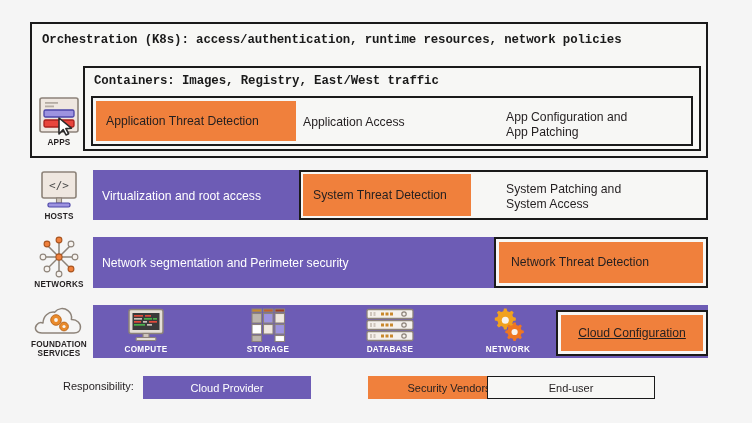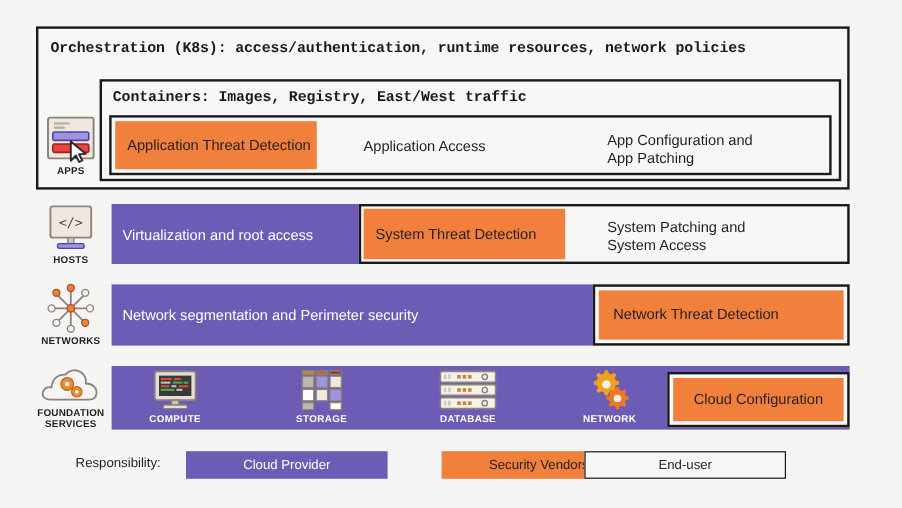--- a/index.html
+++ b/index.html
@@ -83,21 +83,21 @@
   .legend{position:absolute;left:0;top:376px;width:752px;height:24px;}
   .legend-label{
     position:absolute;left:63px;top:4px;
     font-size:11px;color:#231f20;
   }
   .legend-chip{
     position:absolute;top:0;height:23px;
     display:flex;align-items:center;justify-content:center;
     font-size:11px;box-sizing:border-box;
   }
-  .chip-purple{background:#6d5cb5;color:#ffffff;margin-left:12px;}
+  .chip-purple{background:#6d5cb5;color:#ffffff;}
   .chip-orange{background:#f0803c;color:#231f20;}
   .chip-white{background:#f7f7f5;border:1.8px solid #1a1a1a;color:#231f20;}
 
   svg{display:block;}
 </style>
 </head>
 <body>
 
 <div class="stage">
 
@@ -118,21 +118,21 @@
         <rect x="8" y="6" width="13" height="1.8" fill="#b5aca3"></rect>
         <rect x="8" y="9.5" width="9" height="1.8" fill="#b5aca3"></rect>
         <rect x="7" y="14" width="30" height="7" rx="1.5" fill="#9d93e0" stroke="#4c46a8" stroke-width="1.3"></rect>
         <rect x="7" y="24" width="30" height="7" rx="1.5" fill="#e8453c" stroke="#a8201c" stroke-width="1.3"></rect>
         <path d="M22 22 L22 38 L26.2 33.6 L29 39 L31.6 37.7 L28.9 32.6 L34.4 32.2 Z" fill="#ffffff" stroke="#2b2b2b" stroke-width="1.6" stroke-linejoin="round"></path>
       </svg>
     </span>
     <span class="cap">APPS</span>
   </div>
 
-  <div class="orangebox" style="left:96px;top:101px;width:168px;height:40px;">
+  <div class="orangebox" style="left:96px;top:101px;width:200px;height:40px;">
     <span class="body-txt" style="padding-left:10px;">Application Threat Detection</span>
   </div>
 
   <div class="body-txt" style="position:absolute;left:303px;top:115px;">
     <span>Application Access</span>
   </div>
 
   <div class="body-txt" style="position:absolute;left:506px;top:110px;">
     <div>App Configuration and</div>
     <div>App Patching</div>
@@ -325,21 +325,21 @@
         <g fill="#ef7622">
           <path d="M27.4 16.6 l2.3 0 .6 2.3 2 .8 2-1.2 1.6 1.6 -1.2 2 .8 2 2.3 .6 0 2.3 -2.3 .6 -.8 2 1.2 2 -1.6 1.6 -2-1.2 -2 .8 -.6 2.3 -2.3 0 -.6-2.3 -2-.8 -2 1.2 -1.6-1.6 1.2-2 -.8-2 -2.3-.6 0-2.3 2.3-.6 .8-2 -1.2-2 1.6-1.6 2 1.2 2-.8 Z"></path>
         </g>
         <circle cx="28.6" cy="26" r="3.1" fill="#f7f3ef"></circle>
       </svg>
     </span>
     <span class="cap">NETWORK</span>
   </div>
 
   <div class="orangebox orange-outlined" style="left:556px;top:310px;width:152px;height:46px;">
-    <div class="fill" style="justify-content:center;">
+    <div class="fill" style="justify-content:center;text-decoration:underline;">
       <span class="body-txt">Cloud Configuration</span>
     </div>
   </div>
 
   <div class="legend">
     <span class="legend-label">Responsibility:</span>
 
     <div class="legend-chip chip-purple" style="left:143px;width:168px;">
       <span>Cloud Provider</span>
     </div>

